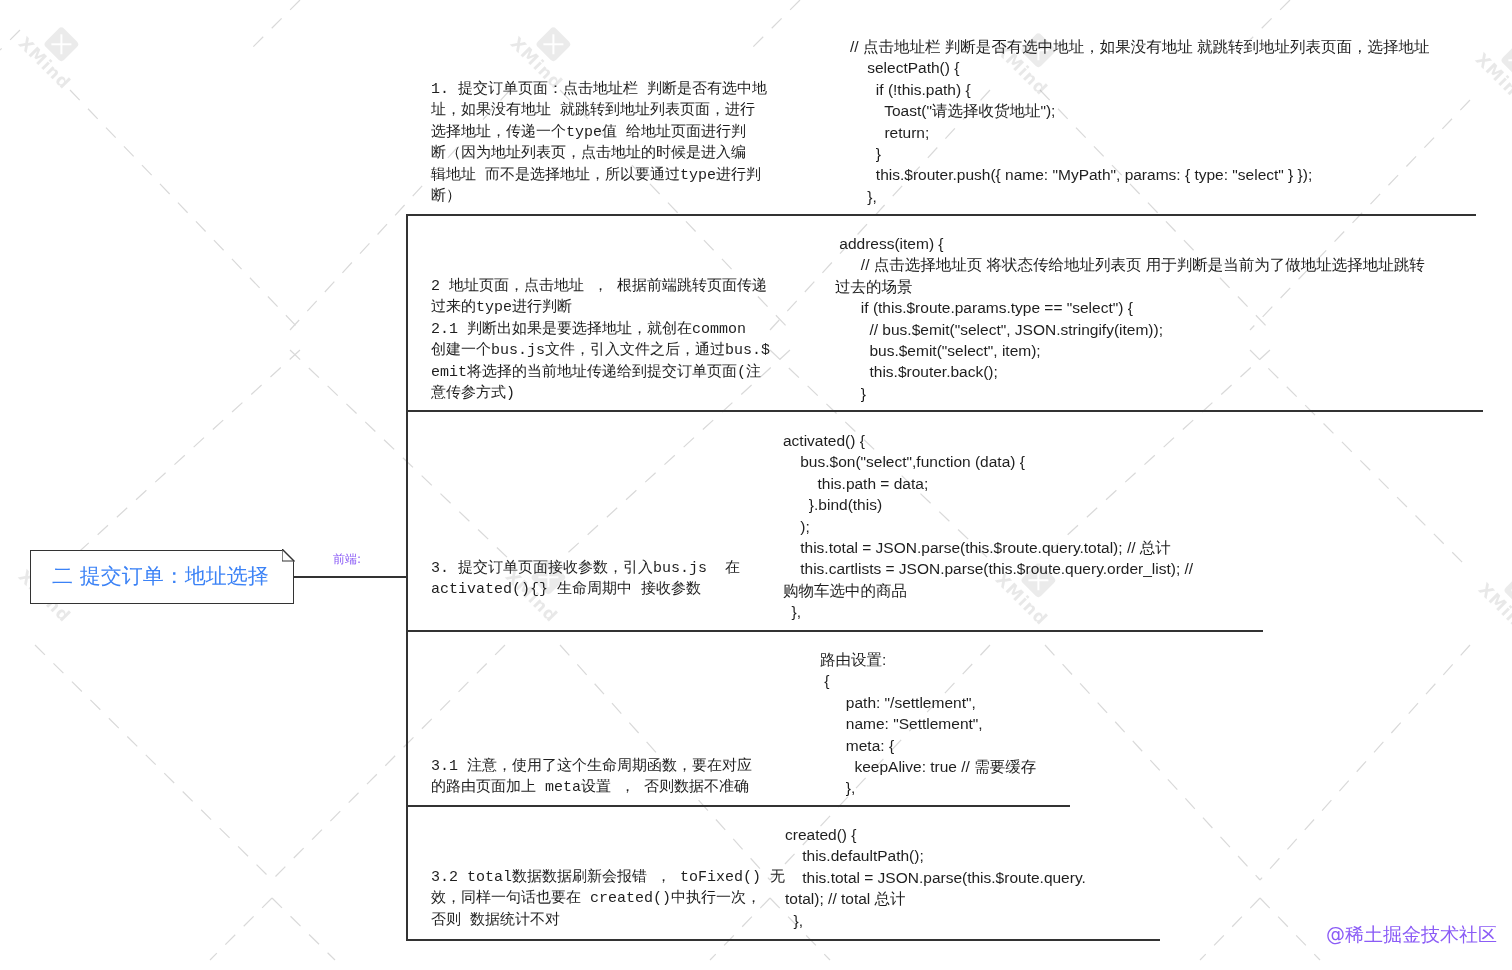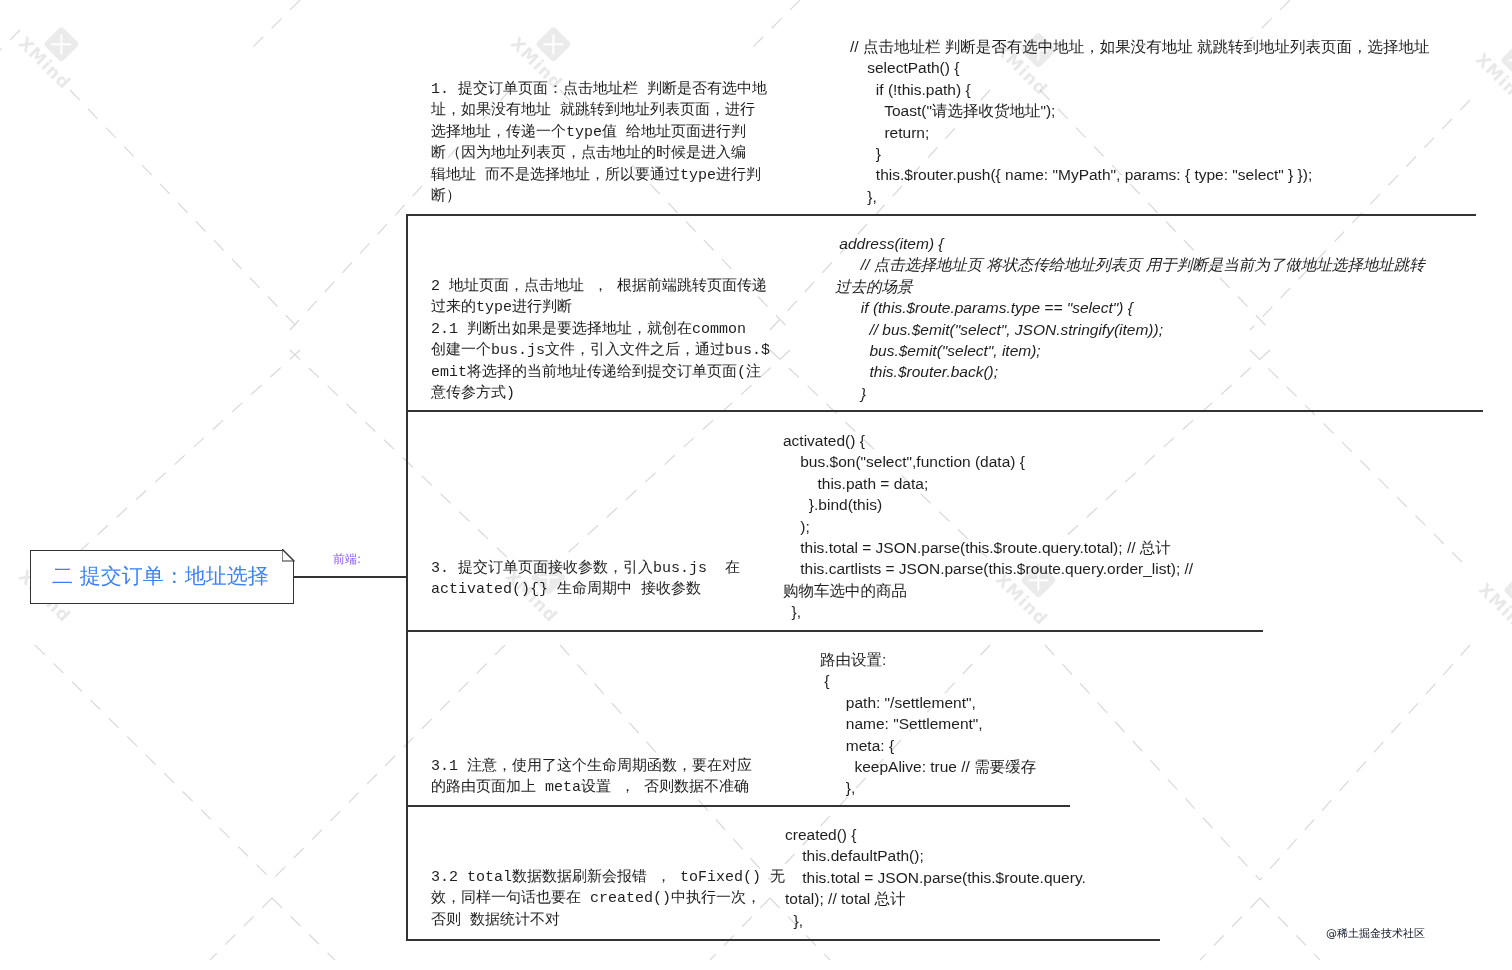--- a/index.html
+++ b/index.html
@@ -47,21 +47,21 @@
   }
   .topic-text {
     position: absolute; font-size: 15.5px; line-height: 21.4px; white-space: pre; color: #1e1e1e;
   }
   .code-text {
     position: absolute; font-size: 15.5px; line-height: 21.4px; white-space: pre; color: #1e1e1e;
     font-family: "Liberation Sans", "DejaVu Sans", sans-serif;
   }
   .topic-text { font-family: Liberation Mono, monospace; font-size: 15px; }
   .credit {
-    position: absolute; left: 1326px; top: 922px; font-size: 11px; color: #0f172a; line-height: 24px;
+    position: absolute; left: 1326px; top: 922px; font-size: 19px; color: #8b5cf6; line-height: 24px;
   }
 </style>
 </head>
 <body>
 
 <svg class="watermark-layer" width="1512" height="970" viewBox="0 0 1512 970">
   <g stroke="#d9d9d9" stroke-width="1.2" stroke-dasharray="14 12" fill="none">
     <line x1="70" y1="90" x2="300" y2="330"></line>
     <line x1="510" y1="90" x2="290" y2="330"></line>
     <line x1="560" y1="90" x2="790" y2="330"></line>
@@ -153,21 +153,21 @@
       this.$router.push({ name: "MyPath", params: { type: "select" } });
     },</div>
 <div class="h-line" style="left:406px; top:214px; width:1070px;"></div>
 
 <div class="topic-text" style="left:431px; top:276px;">2 地址页面，点击地址 ， 根据前端跳转页面传递
 过来的type进行判断
 2.1 判断出如果是要选择地址，就创在common
 创建一个bus.js文件，引入文件之后，通过bus.$
 emit将选择的当前地址传递给到提交订单页面(注
 意传参方式)</div>
-<div class="code-text" style="left:835px; top:233px;font-style:italic;"> address(item) {
+<div class="code-text" style="left:835px; top:233px;"> address(item) {
       // 点击选择地址页 将状态传给地址列表页 用于判断是当前为了做地址选择地址跳转
 过去的场景
       if (this.$route.params.type == "select") {
         // bus.$emit("select", JSON.stringify(item));
         bus.$emit("select", item);
         this.$router.back();
       }</div>
 <div class="h-line" style="left:406px; top:410px; width:1077px;"></div>
 
 <div class="topic-text" style="left:431px; top:558px;">3. 提交订单页面接收参数，引入bus.js  在

